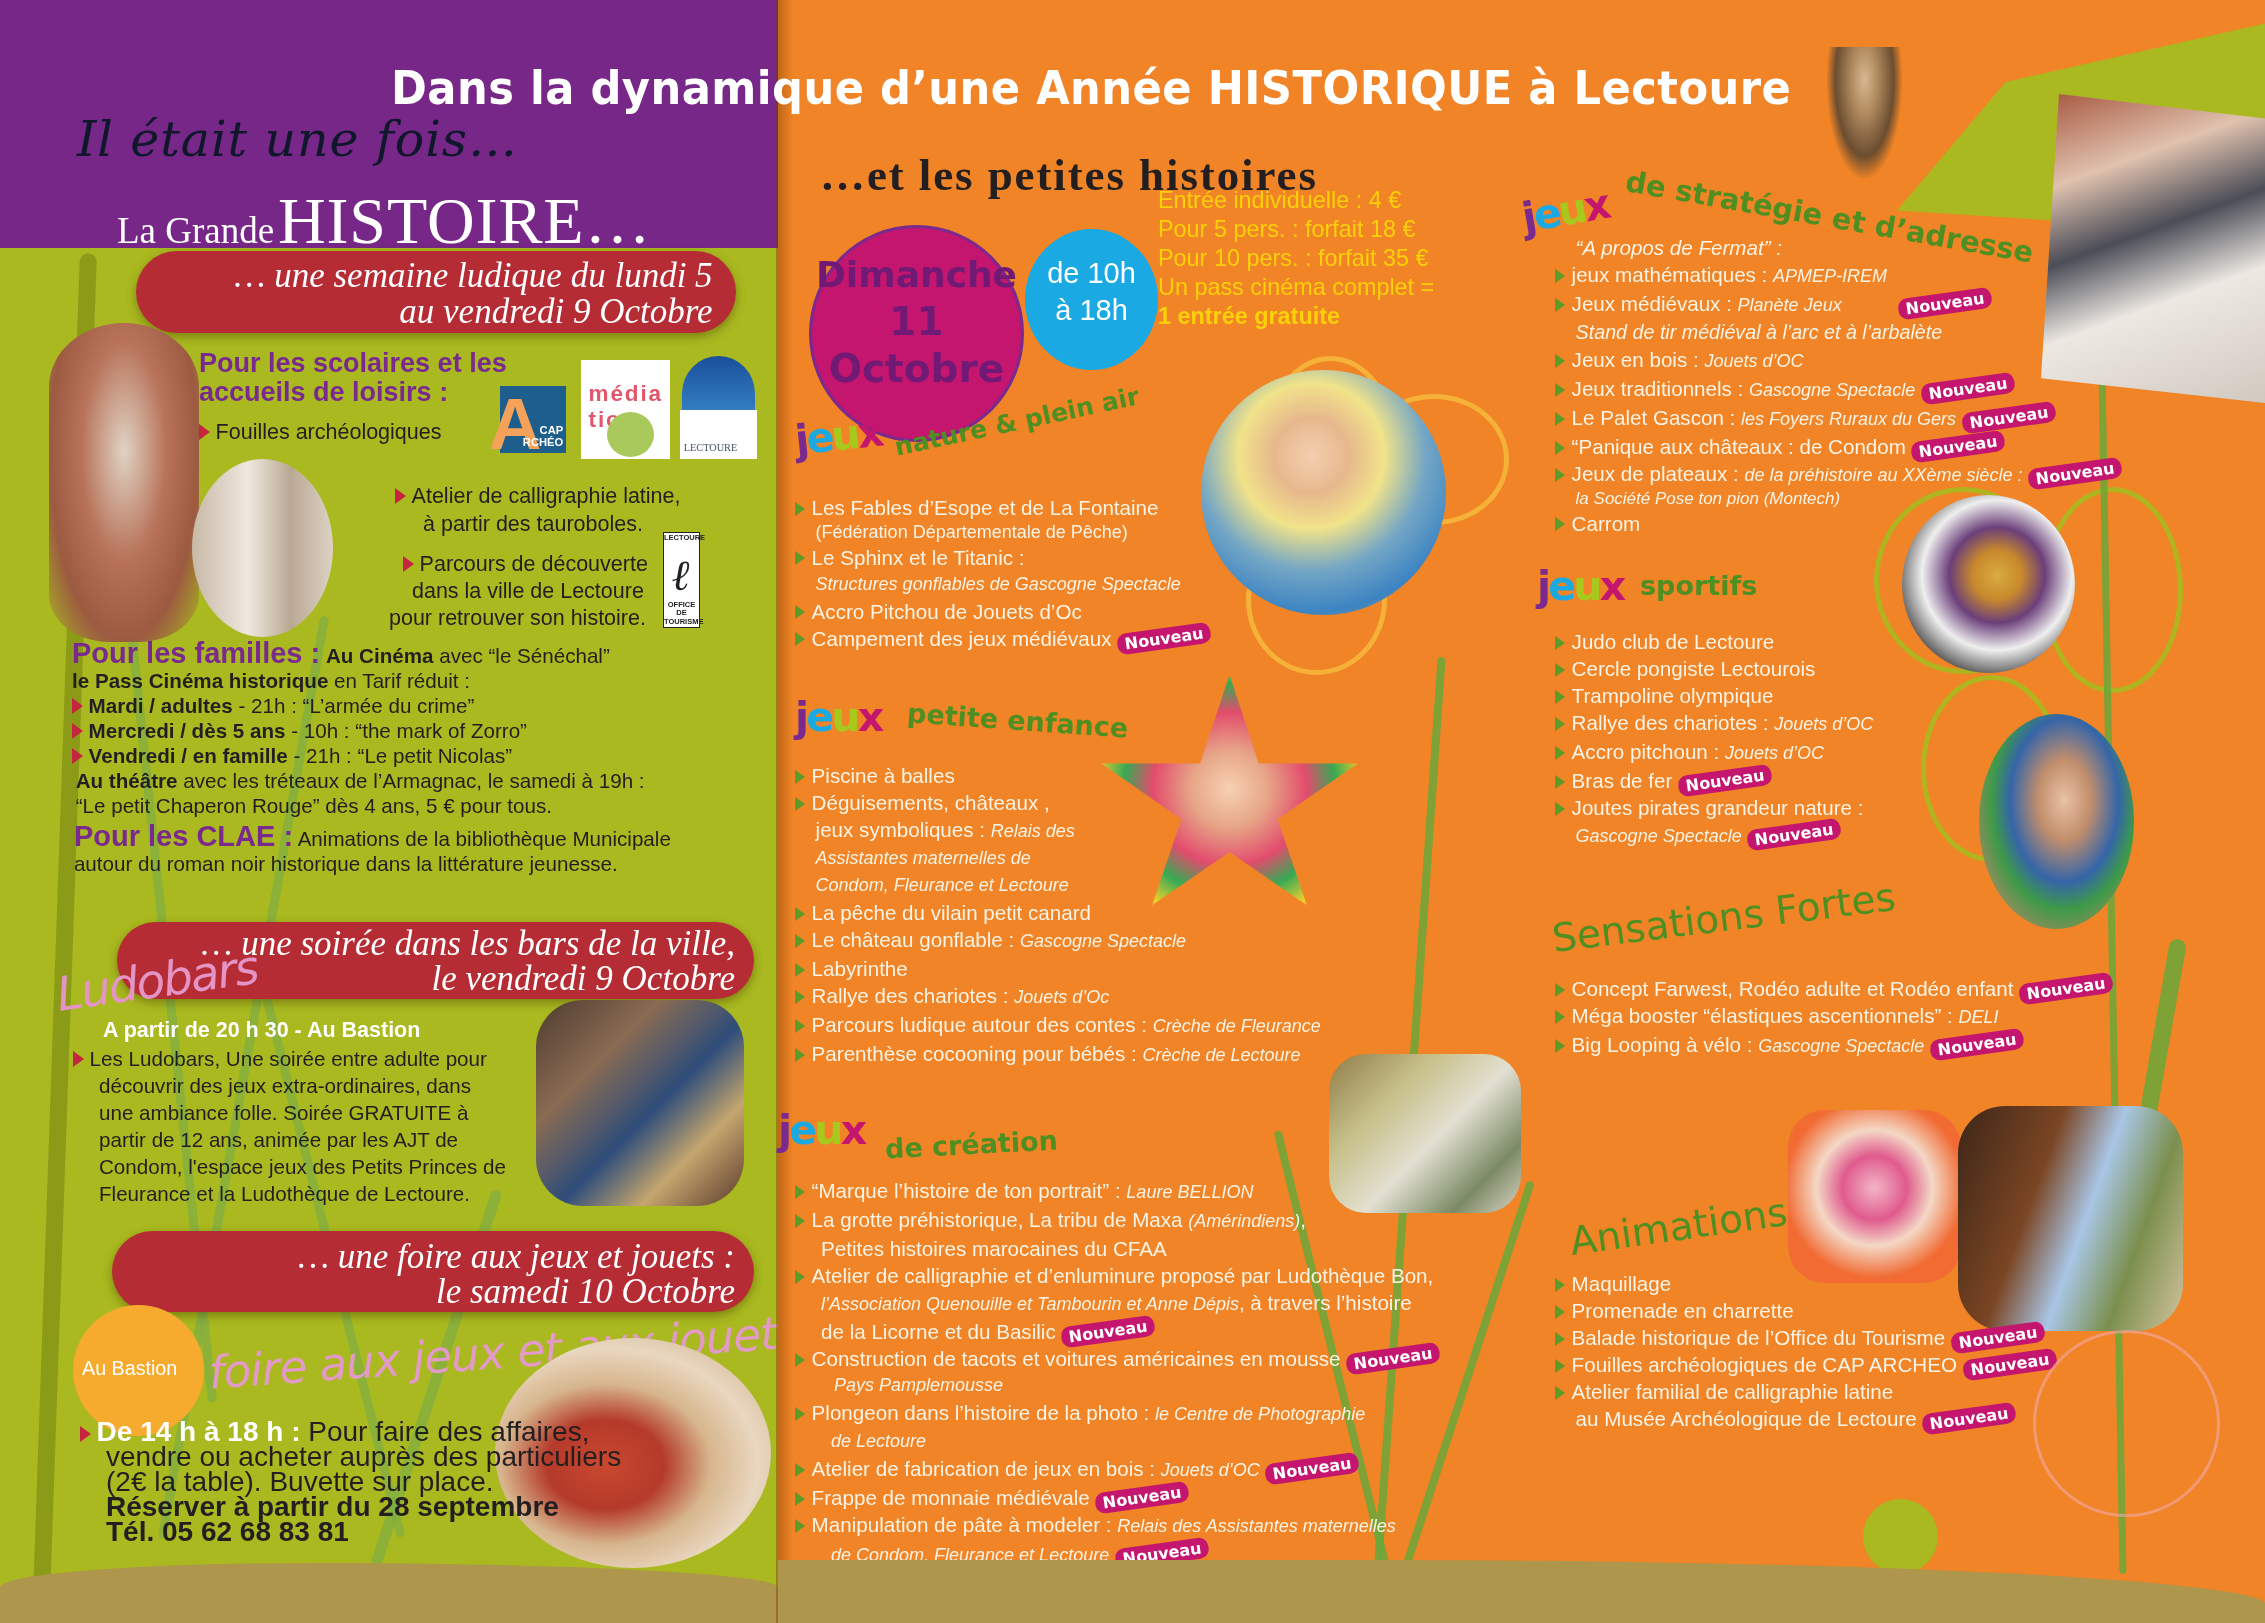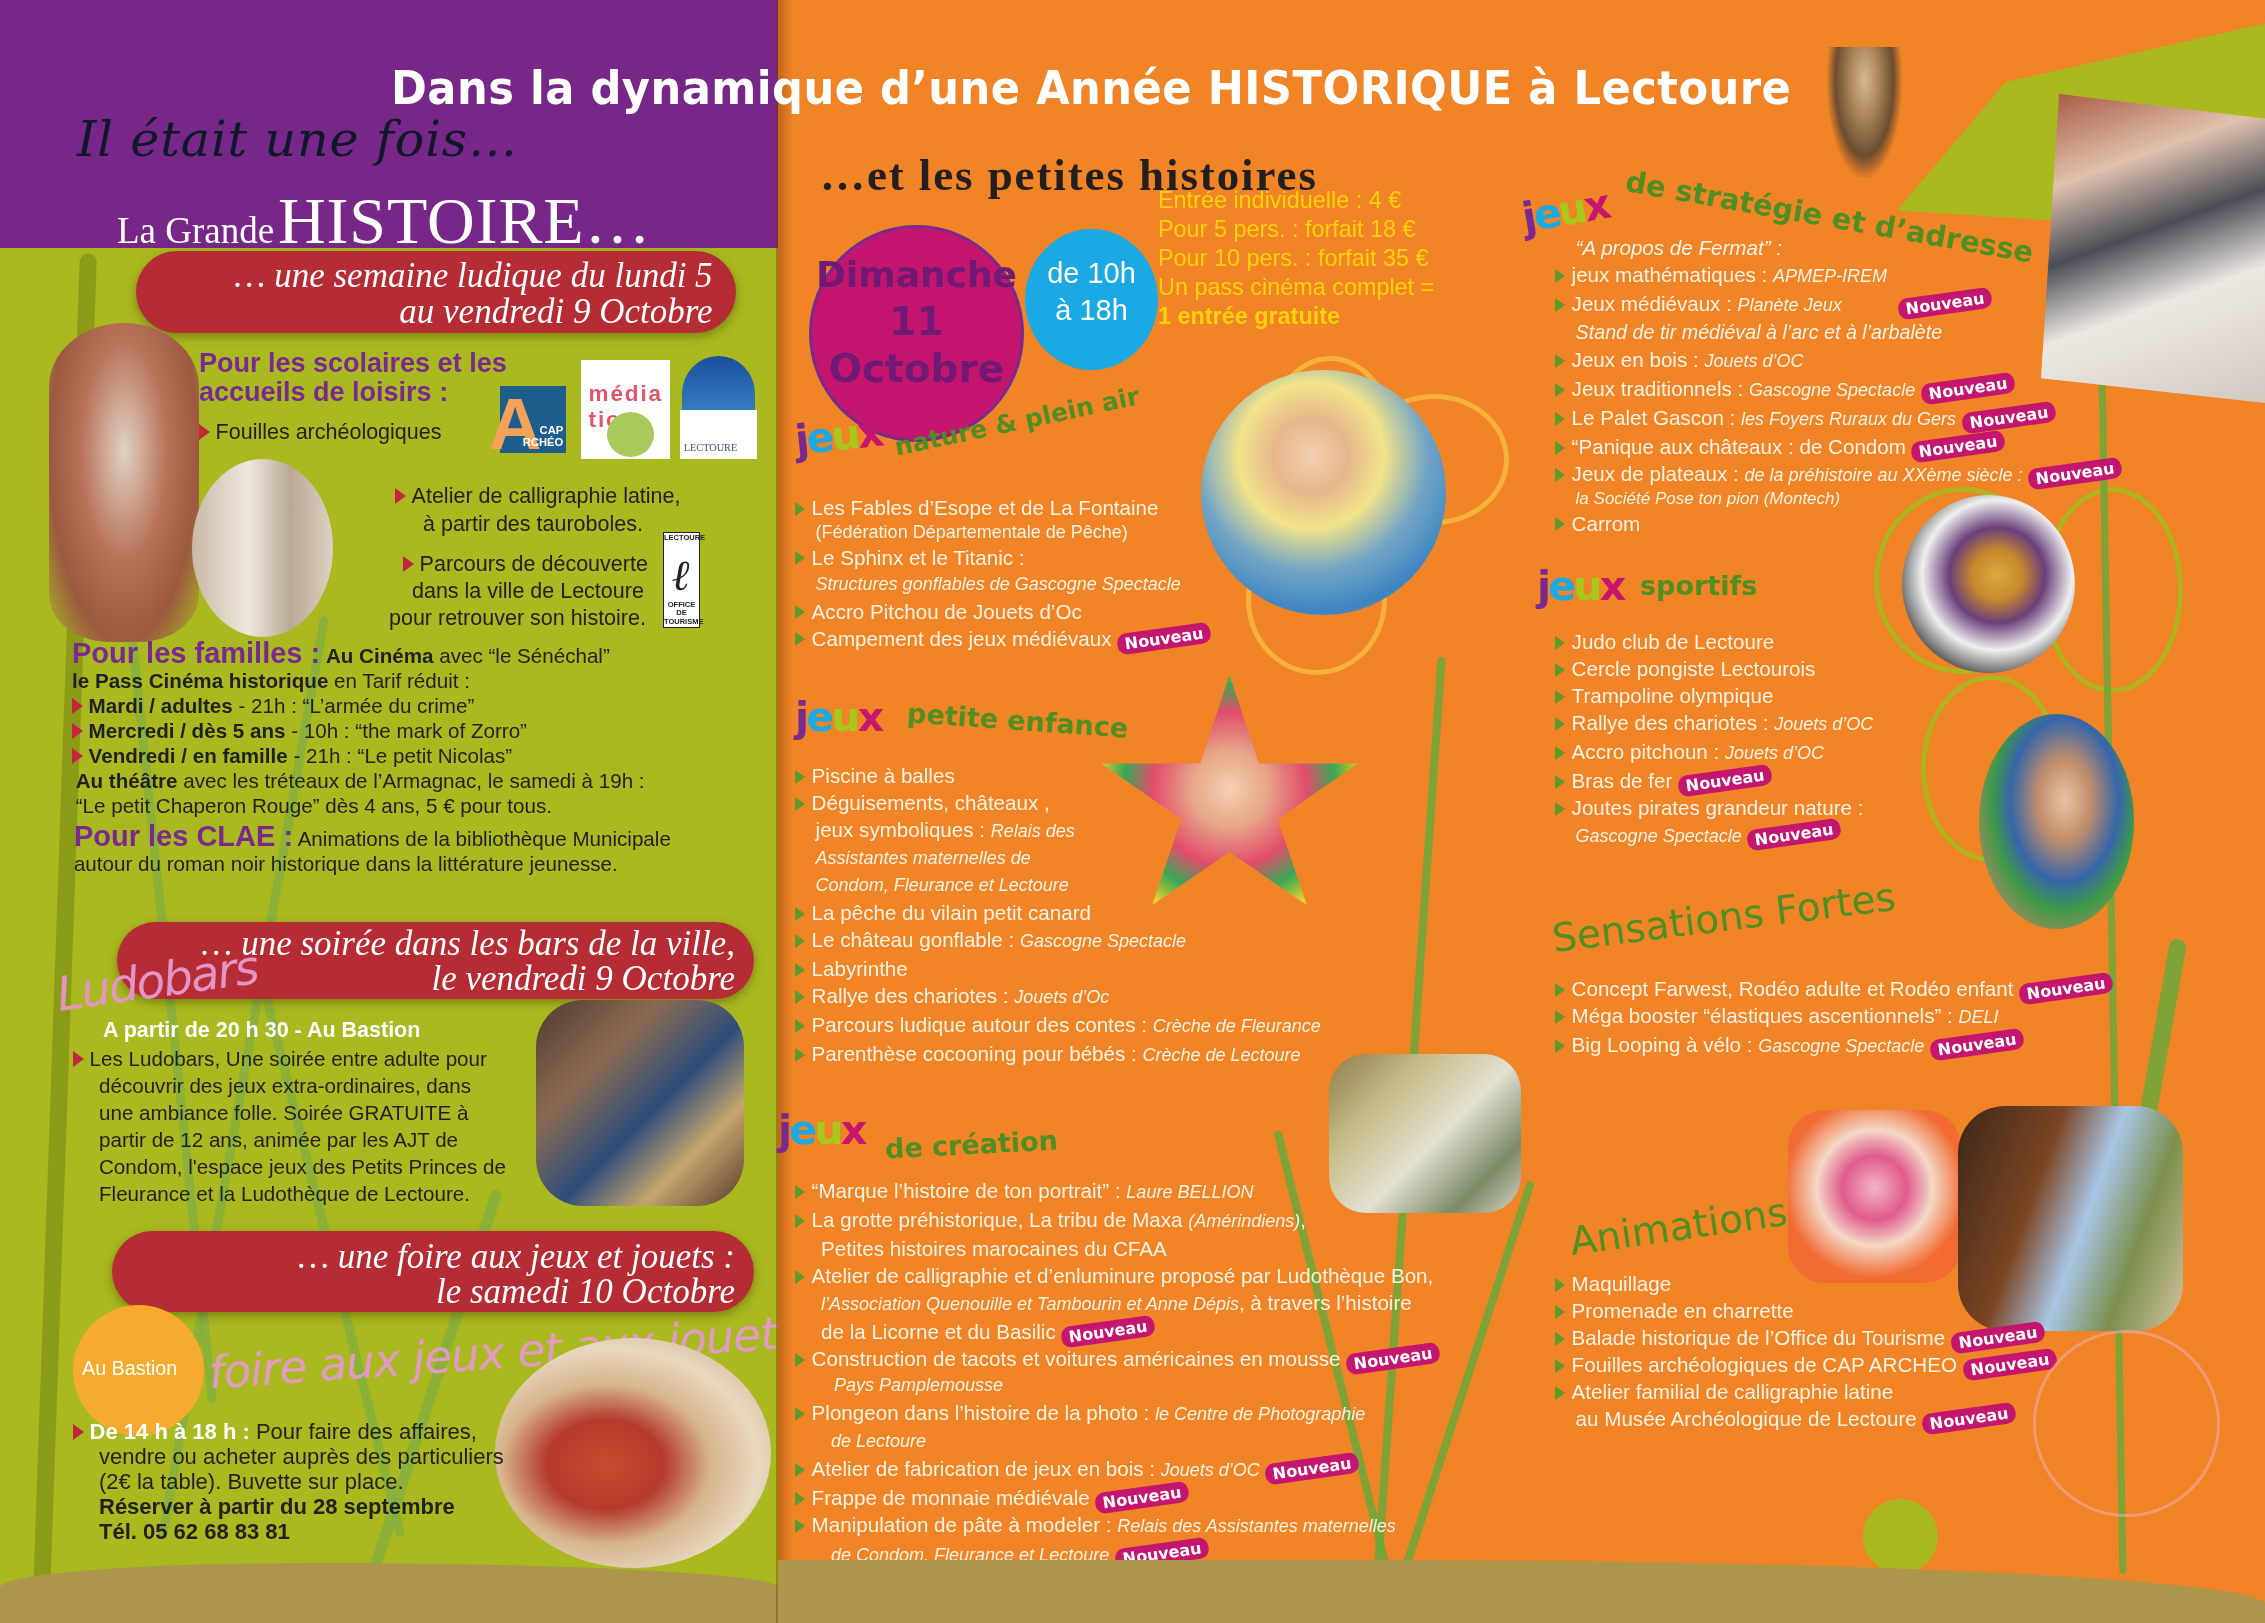--- a/index.html
+++ b/index.html
@@ -60,21 +60,21 @@
   #ludobars-word { left: 56px; top: 953px; font-family: "DejaVu Sans", sans-serif; font-style: italic; font-size: 47px; color: #e495c6; transform: rotate(-8deg); letter-spacing: -1.9px; }
   #bars-photo { left: 536px; top: 1000px; width: 208px; height: 206px; border-radius: 47px; background: linear-gradient(135deg, #4d3b2f 0%, #8a6b52 30%, #2e4d7a 55%, #c5a56e 75%, #5a3a2b 100%); }
   #bars-time { left: 103px; top: 1018px; font-size: 21.5px; font-weight: bold; color: #fff; }
   #bars-text { left: 73px; top: 1045px; width: 459px; font-size: 20.6px; line-height: 27px; color: #231f20; }
   #bars-text .ind { padding-left: 26px; display: block; }
 
   #bastion-circle { left: 73px; top: 1305px; width: 131px; height: 131px; border-radius: 50%; background: #f6ab2e; }
   #bastion-label { left: 82px; top: 1357px; font-size: 19.7px; color: #fff; }
   #foire-word { left: 208px; top: 1326px; font-family: "DejaVu Sans", sans-serif; font-style: italic; font-size: 45px; color: #e39ac9; white-space: nowrap; transform: rotate(-4deg); letter-spacing: -0.9px; }
   #foire-photo { left: 495px; top: 1338px; width: 276px; height: 230px; border-radius: 50%; background: radial-gradient(ellipse at 40% 55%, #c9492f 0%, #b53a2a 25%, #d7b68d 45%, #e9d7c0 65%, #c7a77e 100%); }
-  #foire-text { left: 73px; top: 1419px; width: 431px; font-size: 22px; line-height: 25px; color: #231f20; white-space: nowrap; }
+  #foire-text { left: 80px; top: 1419px; width: 431px; font-size: 28px; line-height: 25px; color: #231f20; white-space: nowrap; }
   #foire-text b { font-weight: bold; }
   #foire-text .w { color: #fff; font-weight: bold; }
 
   #ground-left { left: 0; top: 1563px; width: 778px; height: 61px; background: #ae964c; border-radius: 40% 60% 0 0 / 40% 40% 0 0; }
 
   
   #right-shadow { left: 776px; top: 0; width: 17px; height: 1624px; background: linear-gradient(90deg, rgba(120,60,0,.45), rgba(120,60,0,0)); }
   #main-title { left: 391px; top: 60px; font-size: 47px; font-weight: bold; color: #fff; white-space: nowrap; letter-spacing: 0.5px; font-family: "DejaVu Sans", sans-serif; transform: scaleX(.92); transform-origin: left; }
   #petites { left: 820px; top: 129px; font-family: "Liberation Serif", serif; font-weight: bold; font-size: 45px; color: #231f20; letter-spacing: 1.9px; margin-top: 20px; }
   #portrait { left: 1827px; top: 47px; width: 75px; height: 131px; background: radial-gradient(ellipse at 50% 25%, #d8b891 0%, #b08a5e 25%, #6b4d30 55%, transparent 72%); }

